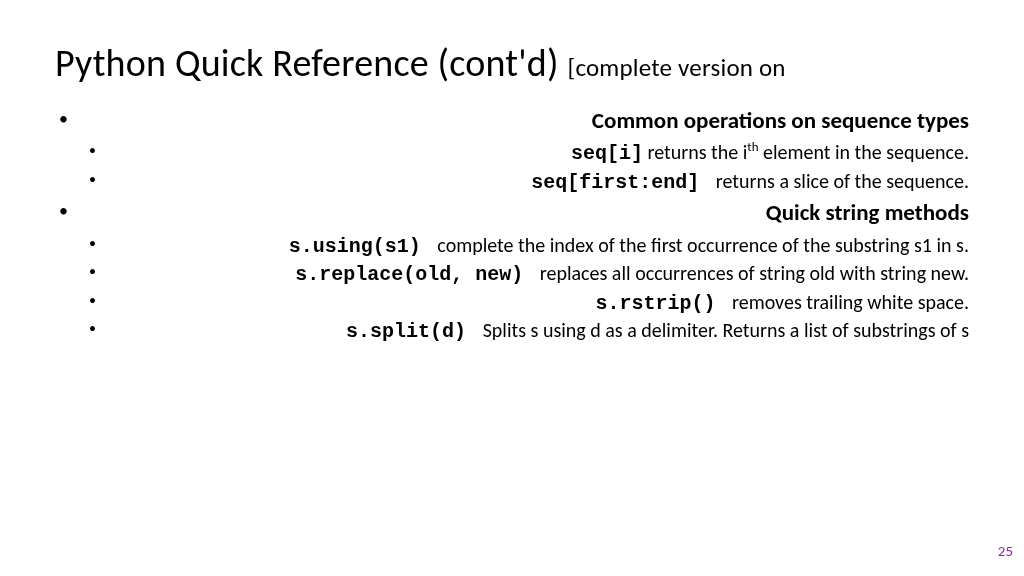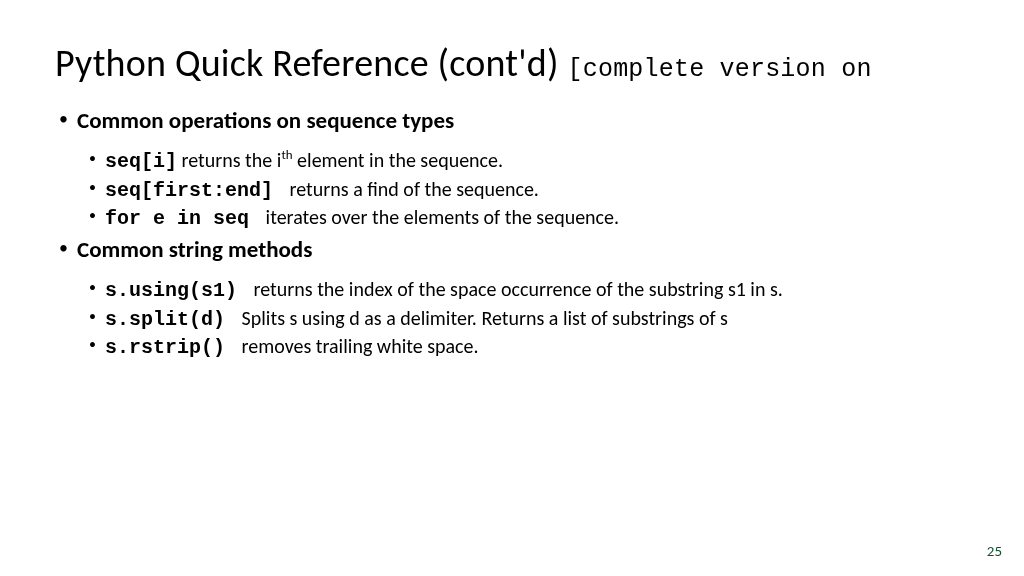--- a/index.html
+++ b/index.html
@@ -15,43 +15,43 @@
     .title {
       font-size: 38px;
       font-weight: 400;
       line-height: 1.25;
       letter-spacing: 0.2px;
       margin-bottom: 18px;
     }
     .subtitle {
       font-size: 25px;
       font-weight: 400;
-      font-family: Liberation Mono, monospace;
     }
     ul { list-style: none; }
     .outer > li {
       position: relative;
       padding-left: 22px;
       margin-bottom: 2px;
+      text-align: right;
     }
     .outer > li::before {
       content: "•";
       position: absolute;
       left: 4px;
       top: 0;
       font-size: 18px;
       line-height: 26px;
     }
     .section-head {
       font-size: 23px;
       font-weight: 700;
       line-height: 1.3;
     }
     .inner {
-      margin-top: 12px;
+      margin-top: 4px;
     }
     .inner > li {
       position: relative;
       padding-left: 28px;
       font-size: 20px;
       line-height: 1.32;
       font-weight: 400;
     }
     .inner > li::before {
       content: "•";
@@ -62,60 +62,60 @@
       line-height: 24px;
     }
     .code {
       font-family: "Courier New", Courier, monospace;
       font-weight: 700;
       white-space: pre;
     }
     sup { font-size: 0.65em; vertical-align: super; line-height: 0; }
     .page-num {
       position: absolute;
-      right: 22px;
+      right: 11px;
       bottom: 16px;
       font-size: 15px;
-      color: #14532d;
+      color: #a21caf;
     }
   </style>
 </head>
 <body>
 
 <h1 class="title">
   <span>Python Quick Reference (cont'd) </span><span class="subtitle">[complete version on</span><br>
 </h1>
 
 <ul class="outer">
 
   <li>
     <div class="section-head">Common operations on sequence types</div>
     <ul class="inner">
       <li>
         <span class="code">seq[i]</span><span><span> returns the i</span><sup>th</sup><span> element in the sequence.</span></span>
       </li>
       <li>
-        <span class="code">seq[first:end] </span><span> returns a find of the sequence.</span>
-      </li>
-      <li>
-        <span class="code">for e in seq </span><span> iterates over the elements of the sequence.</span>
+        <span class="code">seq[first:end] </span><span> returns a slice of the sequence.</span>
       </li>
     </ul>
   </li>
 
   <li>
-    <div class="section-head">Common string methods</div>
+    <div class="section-head">Quick string methods</div>
     <ul class="inner">
       <li>
-        <span class="code">s.using(s1) </span><span> returns the index of the space occurrence of the substring s1 in s.</span>
+        <span class="code">s.using(s1) </span><span> complete the index of the first occurrence of the substring s1 in s.</span>
+      </li>
+      <li>
+        <span class="code">s.replace(old, new) </span><span> replaces all occurrences of string old with string new.</span>
+      </li>
+      <li>
+        <span class="code">s.rstrip() </span><span> removes trailing white space.</span>
       </li>
       <li>
         <span class="code">s.split(d) </span><span> Splits s using d as a delimiter. Returns a list of substrings of s</span>
-      </li>
-      <li>
-        <span class="code">s.rstrip() </span><span> removes trailing white space.</span>
       </li>
     </ul>
   </li>
 
 </ul>
 
 <div class="page-num">25</div>
 
 </body></html>

